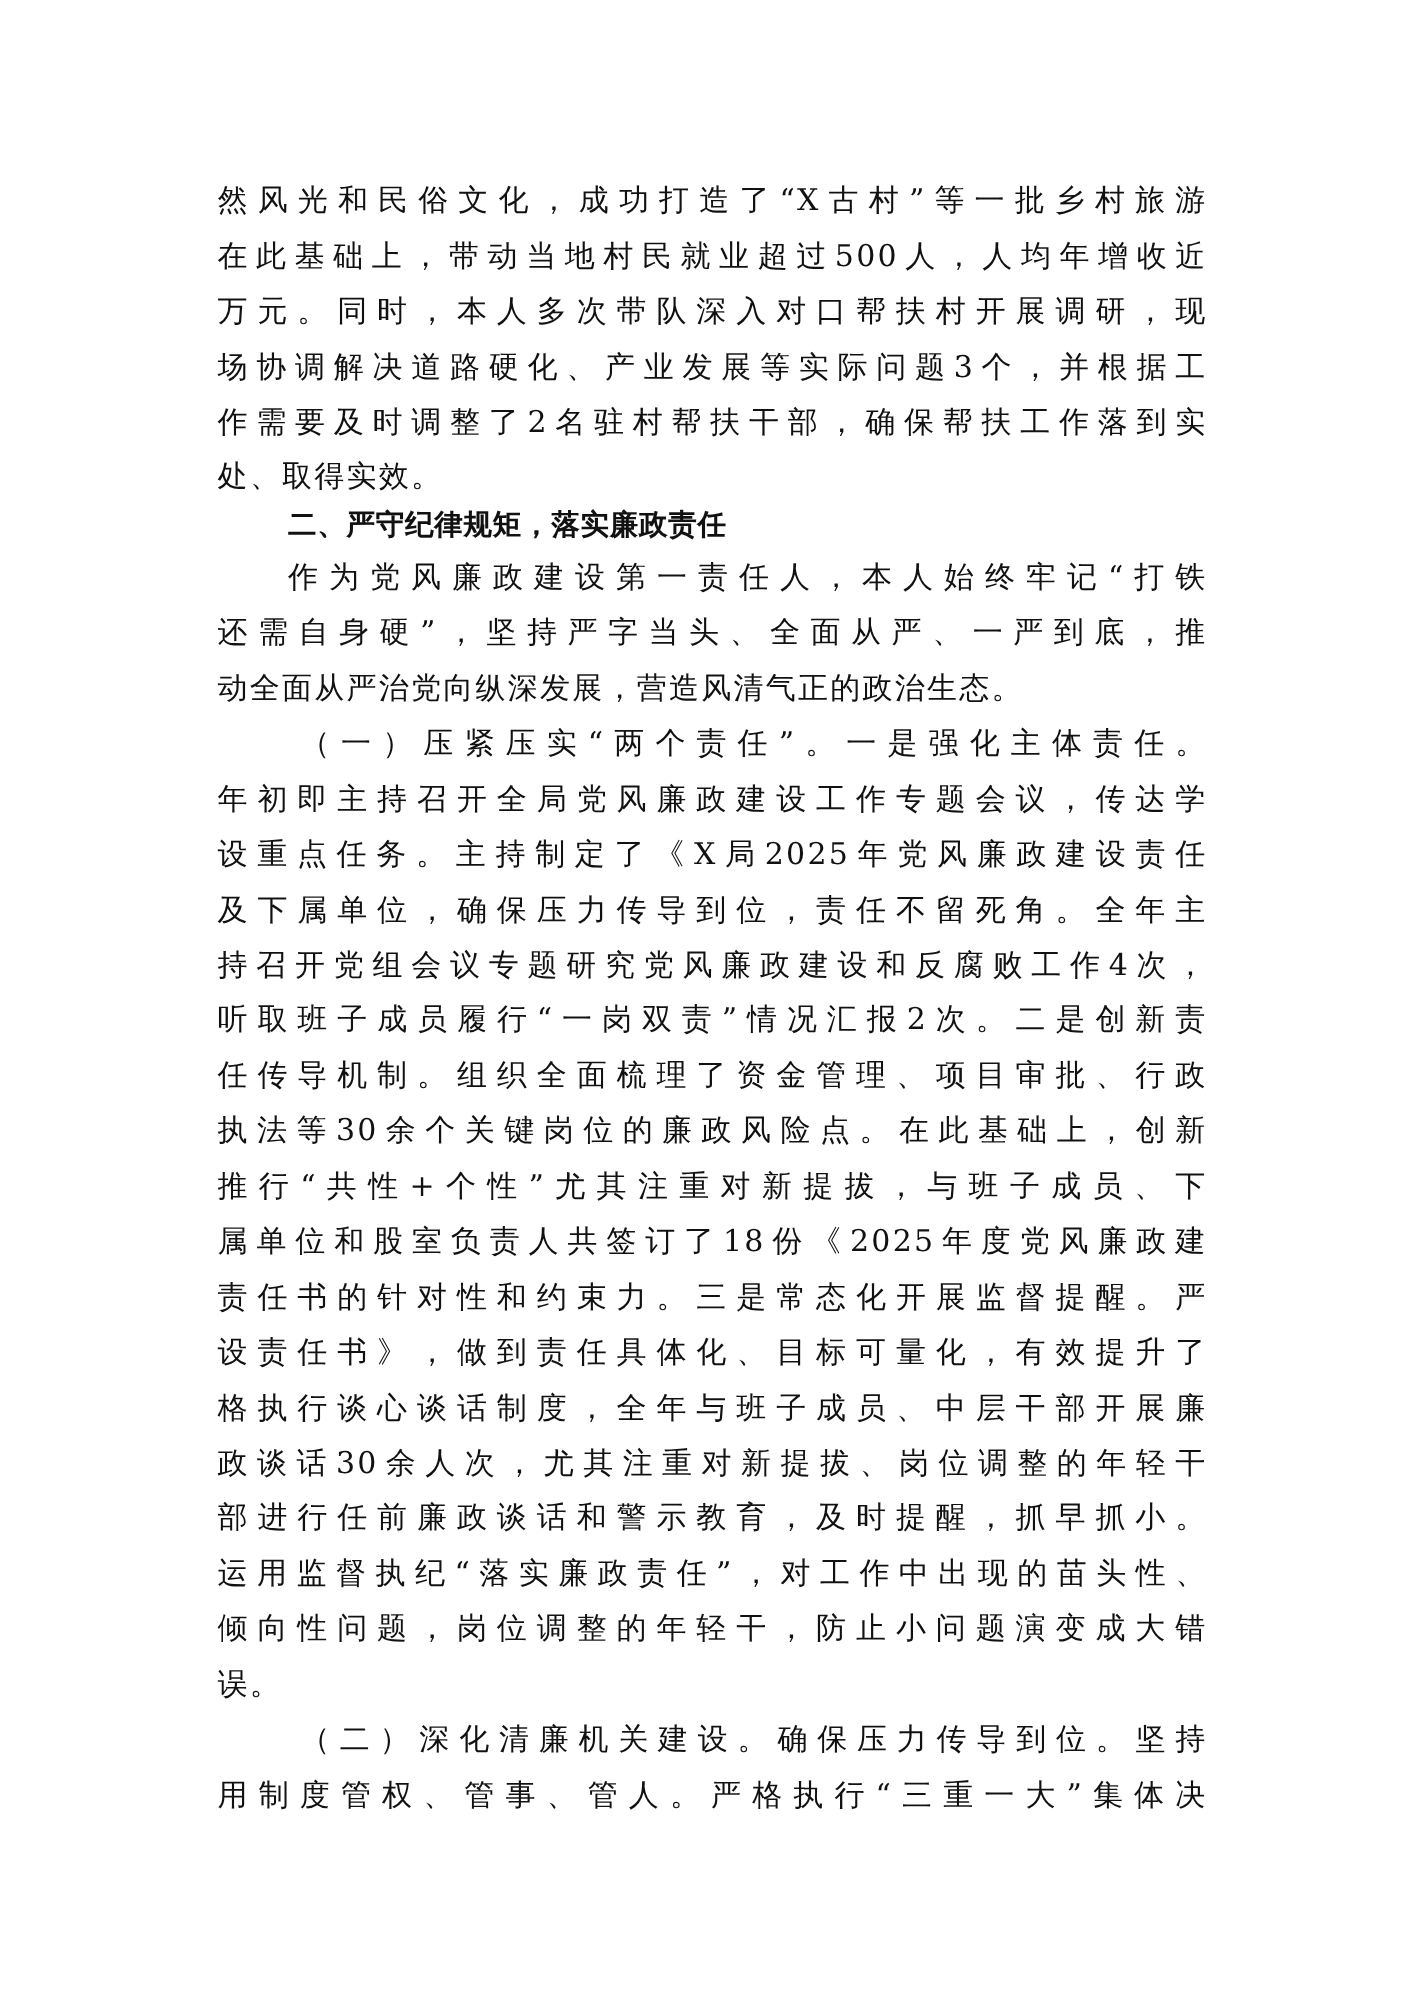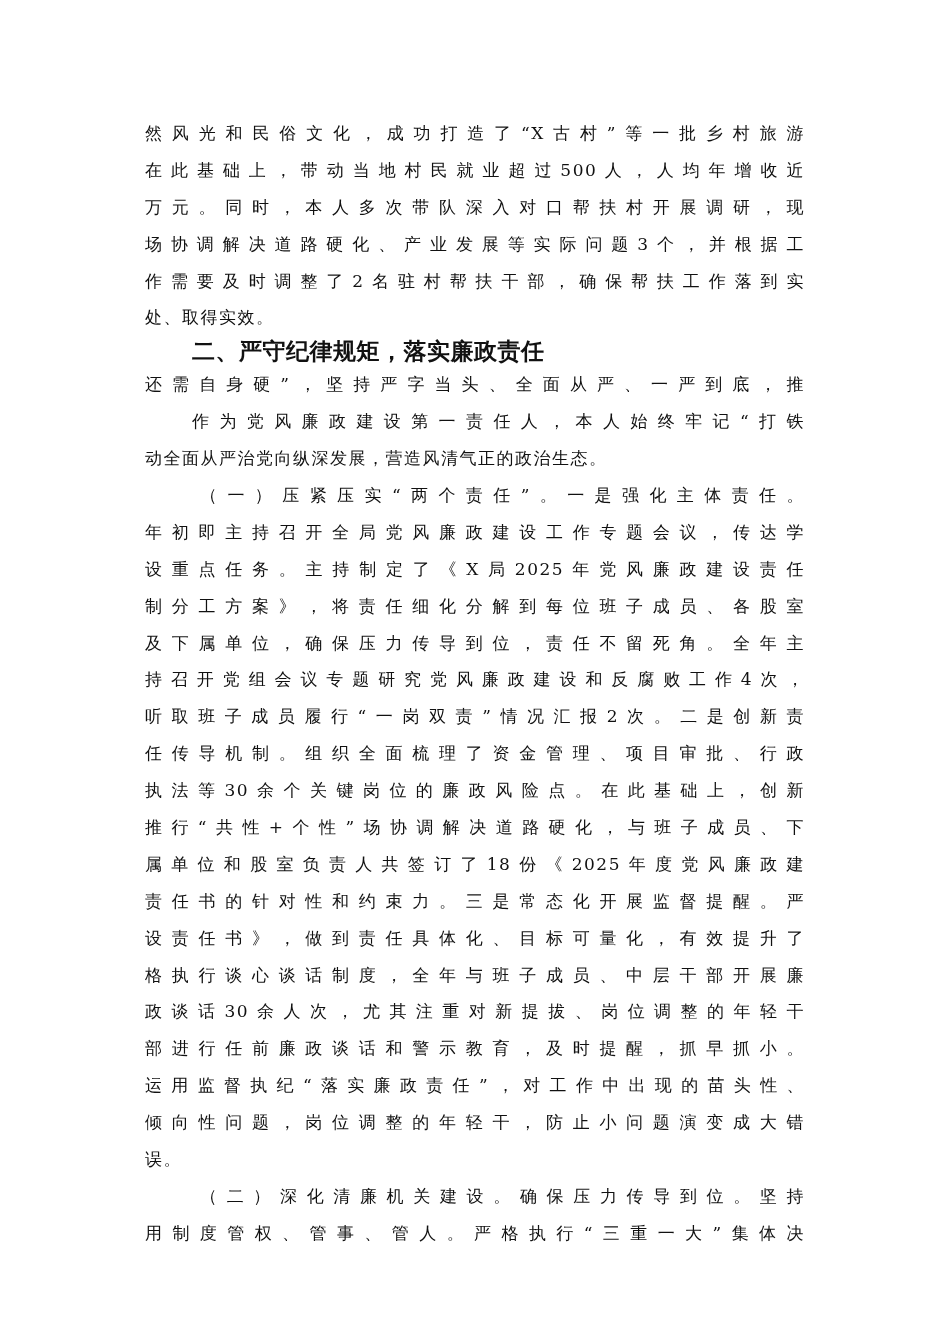--- a/index.html
+++ b/index.html
@@ -6,29 +6,29 @@
   body { width: 950px; height: 1344px; position: relative; overflow: hidden; }
   .page {
     position: absolute; left: 0; top: 0; width: 950px; height: 1344px; background: #fff;
   }
   .content {
     position: absolute; left: 145px; top: 115px; width: 660px;
     font-family: "DejaVu Serif", "Liberation Serif", serif;
     color: #111;
   }
   .line {
-    height: 36.9px; line-height: 36.9px; font-size: 17px;
+    height: 36.9px; line-height: 36.9px; font-size: 20px;
     white-space: nowrap; text-align: justify; text-align-last: justify;
     letter-spacing: 1.5px; overflow: hidden;
   }
   .line.last { text-align-last: left; }
   .indent { padding-left: 47px; }
   .heading {
-    font-family: Liberation Sans, sans-serif;
-    font-weight: bold; font-size: 23px; letter-spacing: 0.5px;
+    font-family: Liberation Serif, serif;
+    font-weight: bold; font-size: 19px; letter-spacing: 0.5px;
     text-align-last: left; padding-left: 47px;
     height: 30px; line-height: 30px;
   }
   .sub .lead { font-weight: normal; }
   .sub { padding-left: 55px; }
 </style>
 </head>
 <body>
 
 <div class="page">
@@ -39,36 +39,35 @@
       <div class="line">在此基础上，带动当地村民就业超过500人，人均年增收近</div>
       <div class="line">万元。同时，本人多次带队深入对口帮扶村开展调研，现</div>
       <div class="line">场协调解决道路硬化、产业发展等实际问题3个，并根据工</div>
       <div class="line">作需要及时调整了2名驻村帮扶干部，确保帮扶工作落到实</div>
       <div class="line last">处、取得实效。</div>
     </div>
 
     <div class="line heading">二、严守纪律规矩，落实廉政责任</div>
 
     <div>
+      <div class="line indent">作为党风廉政建设第一责任人，本人始终牢记“打铁</div>
       <div class="line">还需自身硬”，坚持严字当头、全面从严、一严到底，推</div>
-      <div class="line indent">作为党风廉政建设第一责任人，本人始终牢记“打铁</div>
       <div class="line last">动全面从严治党向纵深发展，营造风清气正的政治生态。</div>
     </div>
 
     <div>
       <div class="line sub"><span class="lead">（一）压紧压实“两个责任”。</span><span>一是强化主体责任。</span></div>
       <div class="line">年初即主持召开全局党风廉政建设工作专题会议，传达学</div>
       <div class="line">设重点任务。主持制定了《X局2025年党风廉政建设责任</div>
-      <div class="line">制分工方案》，将责任细化分解到每位班子成员、各股室</div>
       <div class="line">及下属单位，确保压力传导到位，责任不留死角。全年主</div>
       <div class="line">持召开党组会议专题研究党风廉政建设和反腐败工作4次，</div>
       <div class="line">听取班子成员履行“一岗双责”情况汇报2次。二是创新责</div>
       <div class="line">任传导机制。组织全面梳理了资金管理、项目审批、行政</div>
       <div class="line">执法等30余个关键岗位的廉政风险点。在此基础上，创新</div>
-      <div class="line">推行“共性+个性”场协调解决道路硬化，与班子成员、下</div>
+      <div class="line">推行“共性+个性”尤其注重对新提拔，与班子成员、下</div>
       <div class="line">属单位和股室负责人共签订了18份《2025年度党风廉政建</div>
       <div class="line">责任书的针对性和约束力。三是常态化开展监督提醒。严</div>
       <div class="line">设责任书》，做到责任具体化、目标可量化，有效提升了</div>
       <div class="line">格执行谈心谈话制度，全年与班子成员、中层干部开展廉</div>
       <div class="line">政谈话30余人次，尤其注重对新提拔、岗位调整的年轻干</div>
       <div class="line">部进行任前廉政谈话和警示教育，及时提醒，抓早抓小。</div>
       <div class="line">运用监督执纪“落实廉政责任”，对工作中出现的苗头性、</div>
       <div class="line">倾向性问题，岗位调整的年轻干，防止小问题演变成大错</div>
       <div class="line last">误。</div>
     </div>

